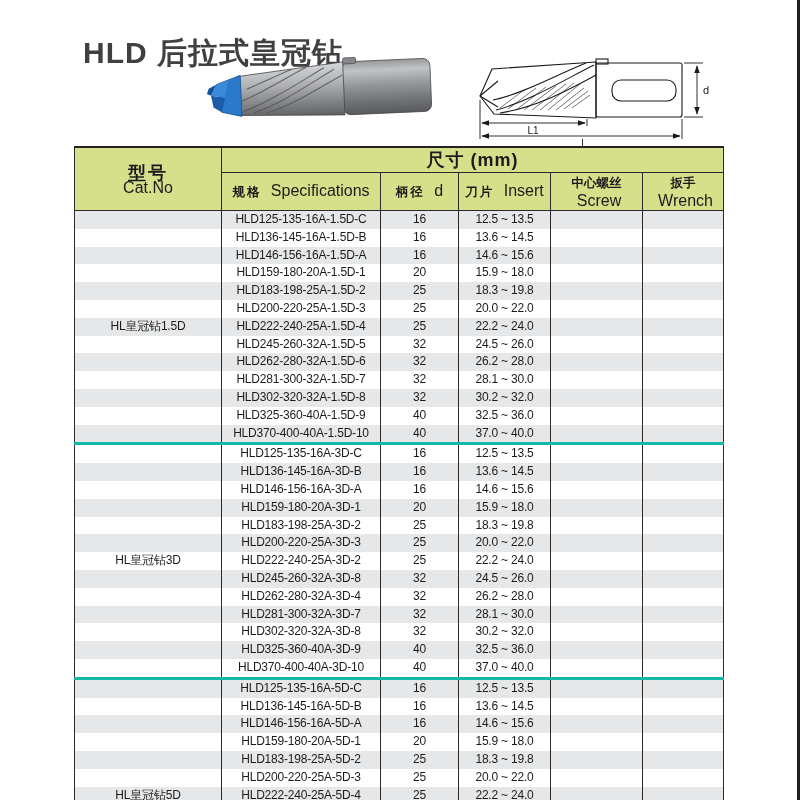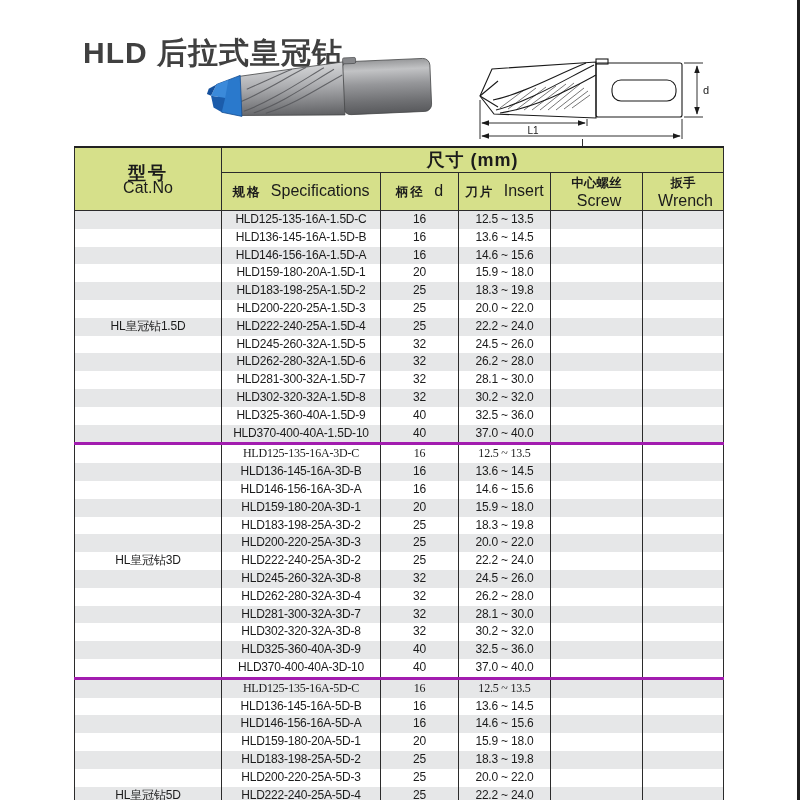--- a/index.html
+++ b/index.html
@@ -46,21 +46,21 @@
   .catno-head .th-en{display:block;line-height:13px;}
   .inline-en{margin-left:5px;}
 
   table.spec td{
     border-left:1px solid var(--line);border-right:1px solid var(--line);
     padding:0;height:17.8px;line-height:17.8px;
     font-size:12px;letter-spacing:-0.2px;text-align:center;vertical-align:middle;
     color:var(--ink);white-space:nowrap;overflow:hidden;
   }
   tr.stripe td{background:var(--stripe);}
-  tr.section-start td{border-top:3px solid #a21caf;font-family:Liberation Serif, serif;}
+  tr.section-start td{border-top:3px solid #14b8a6;}
   td.cat-col{font-size:12px;letter-spacing:0;}
 
   svg text{font-family:"Liberation Sans",sans-serif;}
 </style>
 </head>
 <body>
 
 <div class="page">
 
   <h1 class="title">HLD 后拉式皇冠钻</h1>

